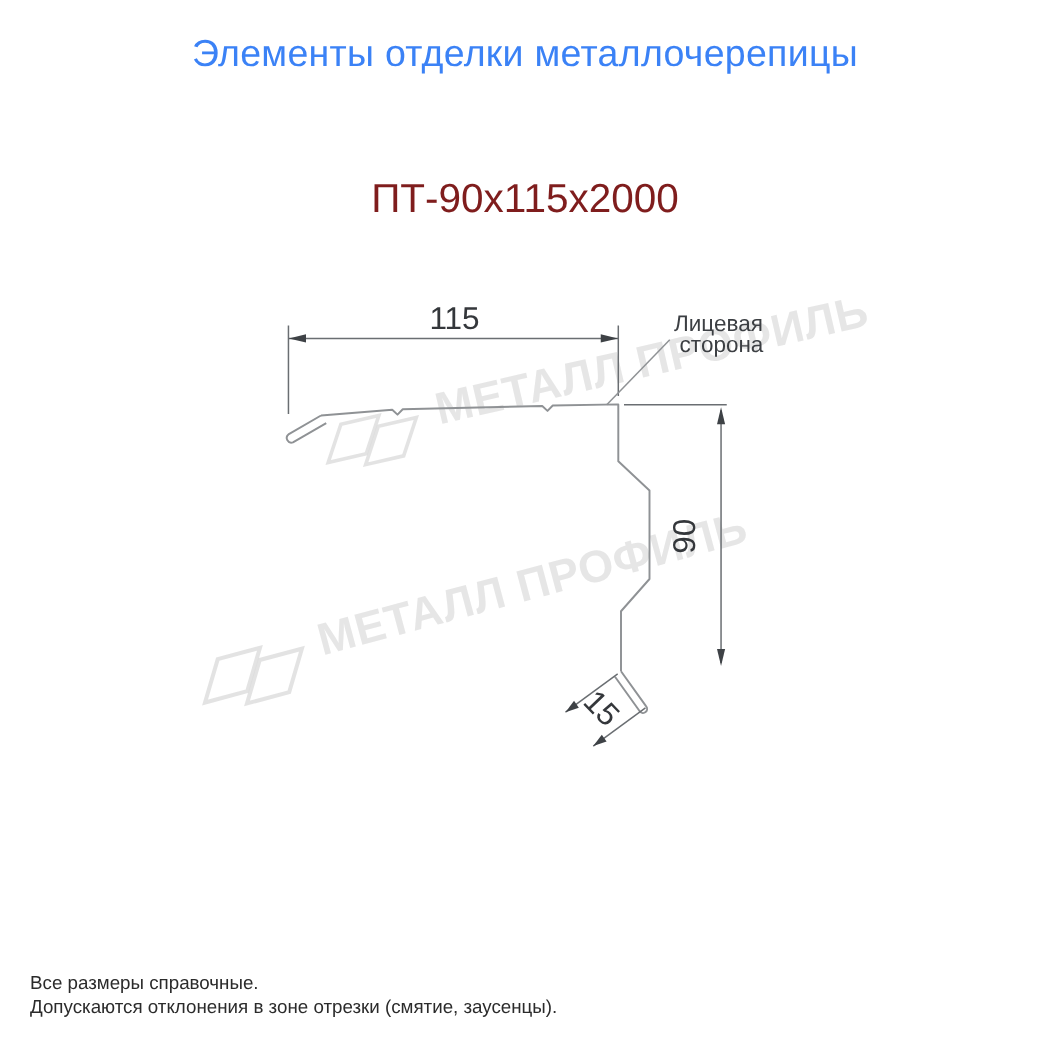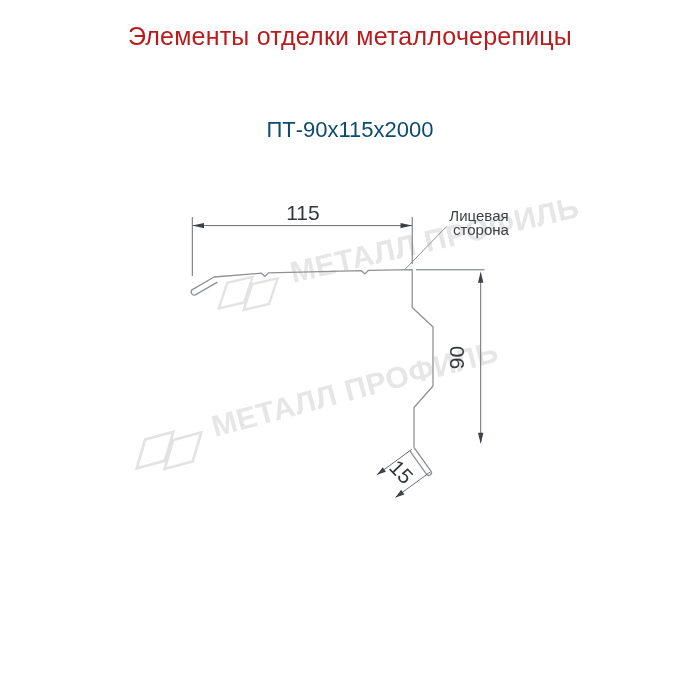--- a/index.html
+++ b/index.html
@@ -1,23 +1,23 @@
 <!DOCTYPE html>
 <html><head>
 <meta charset="utf-8">
 <style>
   html,body{margin:0;padding:0;background:#ffffff;}
   .page{
     position:relative;width:700px;height:700px;background:#ffffff;overflow:hidden;
     font-family:"Liberation Sans", sans-serif;color:#2a2a2a;
   }
   .hdr{position:absolute;left:0;width:700px;text-align:center;}
-  .title{top:22px;font-size:25px;letter-spacing:.2px;color:#b91c1c;}
+  .title{top:22px;font-size:25px;letter-spacing:.2px;color:#3b82f6;}
   .subtitle{top:86px;font-size:22px;color:#2b2b2b;}
-  .code{top:117px;font-size:22px;color:#0c4a6e;}
+  .code{top:117px;font-size:27px;color:#7f1d1d;}
   .notes{position:absolute;left:20px;top:648px;font-size:12.5px;line-height:15.5px;color:#2b2b2b;}
   svg.drawing{position:absolute;left:0;top:0;}
   svg text{font-family:"Liberation Sans", sans-serif;}
   .dimtext{font-size:21px;fill:#34373b;}
   .facetext{font-size:15px;fill:#3c3f43;}
   .wmtext{font-size:30px;font-weight:bold;fill:#d9d9d9;fill-opacity:.65;letter-spacing:.5px;}
   .wmlogo{fill:#ffffff;fill-opacity:.35;stroke:#dcdcdc;stroke-opacity:.8;stroke-width:2.4;}
 </style>
 </head>
 <body>
@@ -69,14 +69,18 @@
     <path d="M 430.3,471.9 L 395.5,497.4" fill="none" stroke="#6a6e72" stroke-width="1"></path>
     <polygon points="377,474.8 385.9,471.8 382.7,467.2" fill="#3e4246"></polygon>
     <polygon points="395.5,497.4 404.4,494.4 401.2,489.8" fill="#3e4246"></polygon>
     <text class="dimtext" text-anchor="middle" transform="translate(396,477) rotate(46)">15</text>
 
     <path d="M 446.5,226.5 L 404.5,269.8" fill="none" stroke="#8f9295" stroke-width="1"></path>
     <text class="facetext" x="479" y="220.5" text-anchor="middle">Лицевая</text>
     <text class="facetext" x="481" y="234.5" text-anchor="middle">сторона</text>
   </svg>
 
+  <div class="notes">
+    <div>Все размеры справочные.</div>
+    <div>Допускаются отклонения в зоне отрезки (смятие, заусенцы).</div>
+  </div>
 
 </div>
 
 </body></html>

